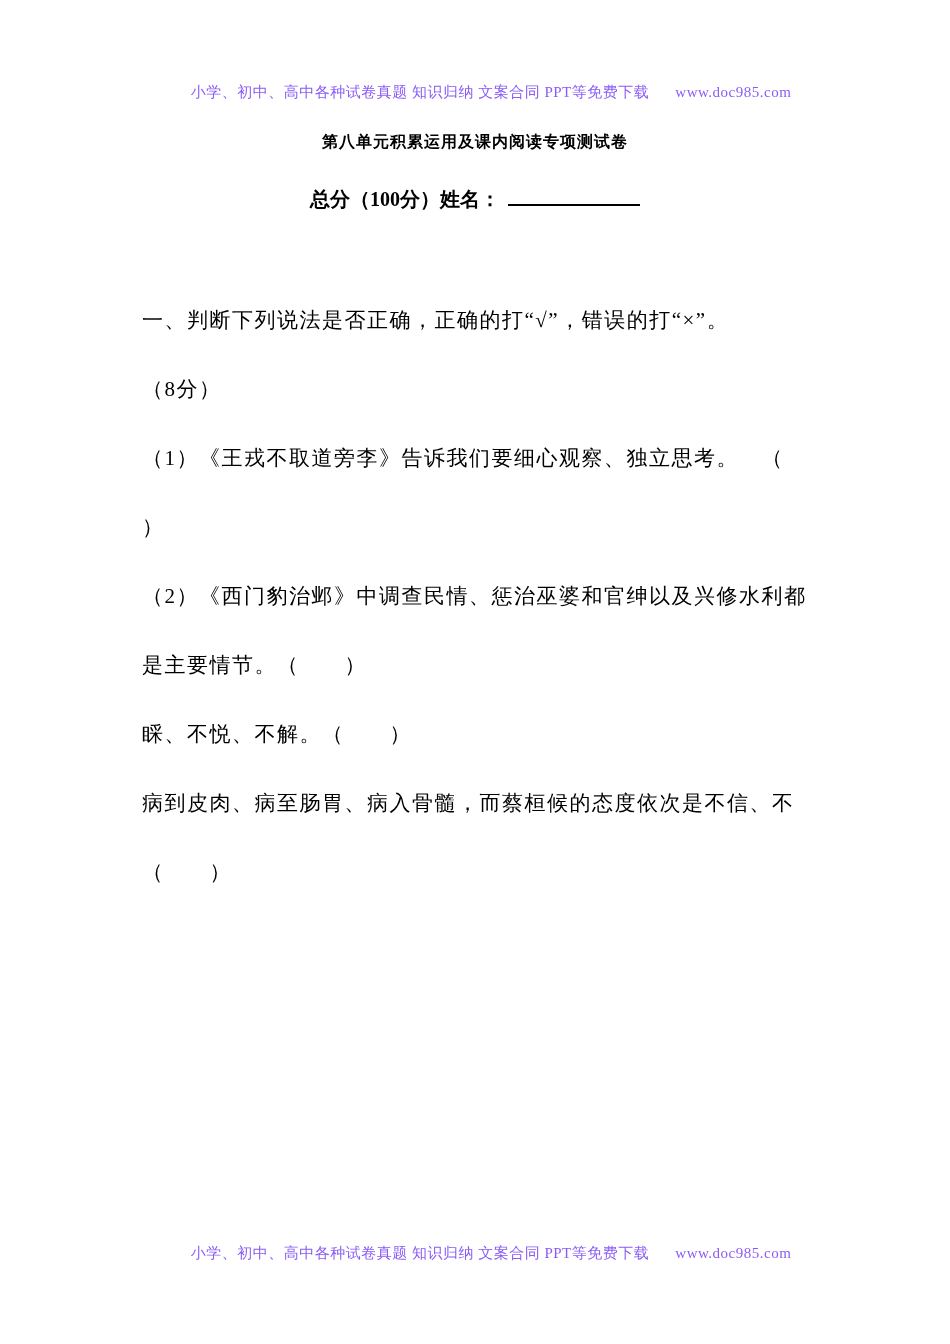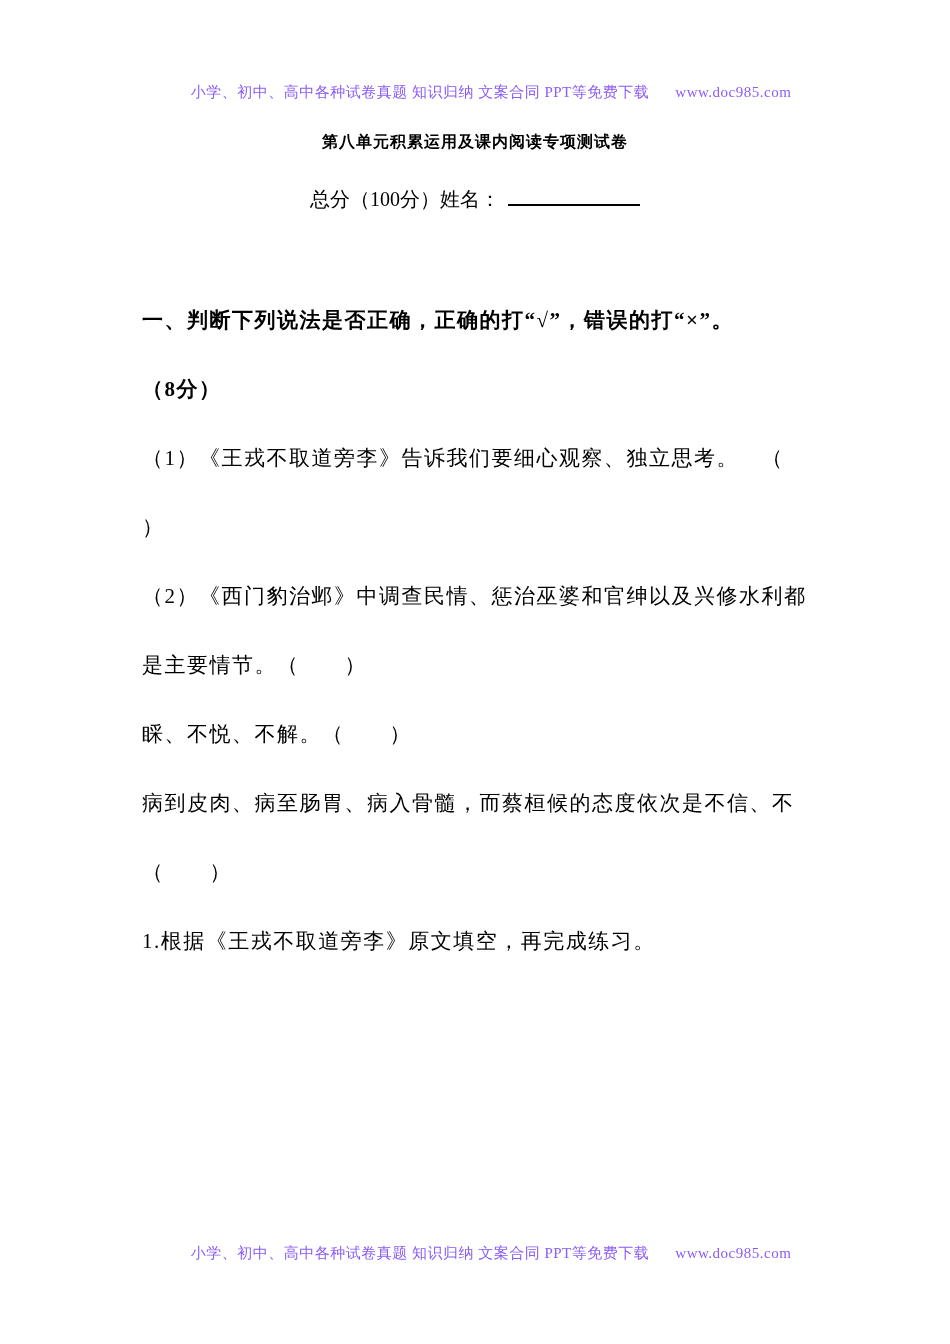--- a/index.html
+++ b/index.html
@@ -41,21 +41,21 @@
     letter-spacing: 1px;
     white-space: nowrap;
   }
   .subtitle {
     position: absolute;
     top: 184px;
     left: 0;
     width: 100%;
     text-align: center;
     font-size: 20px;
-    font-weight: normal;
+    font-weight: bold;
     white-space: nowrap;
   }
   .subtitle .blank {
     display: inline-block;
     width: 132px;
     height: 20px;
     margin-left: 8px;
     border-bottom: 2px solid #000000;
     vertical-align: baseline;
   }
@@ -66,21 +66,21 @@
     right: 140px;
   }
   .line {
     height: 69px;
     line-height: 69px;
     font-size: 21px;
     letter-spacing: 1.5px;
     white-space: nowrap;
   }
   .line.bold {
-    font-weight: bold;
+    font-weight: normal;
   }
 </style>
 </head>
 <body>
 
 <div class="page">
 
   <div class="runhead header">
     <span>小学、初中、高中各种试卷真题  知识归纳  文案合同  PPT等免费下载</span><span class="site">www.doc985.com</span>
   </div>
@@ -99,20 +99,19 @@
     <div class="line">）</div>
 
     <div class="line">（2）《西门豹治邺》中调查民情、惩治巫婆和官绅以及兴修水利都</div>
     <div class="line">是主要情节。（　　）</div>
 
     <div class="line">睬、不悦、不解。（　　）</div>
     <div class="line">病到皮肉、病至肠胃、病入骨髓，而蔡桓候的态度依次是不信、不</div>
 
     <div class="line">（　　）</div>
 
-    <div class="line">1.根据《王戎不取道旁李》原文填空，再完成练习。</div>
   </div>
 
   <div class="runhead footer">
     <span>小学、初中、高中各种试卷真题  知识归纳  文案合同  PPT等免费下载</span><span class="site">www.doc985.com</span>
   </div>
 
 </div>
 
 </body></html>

